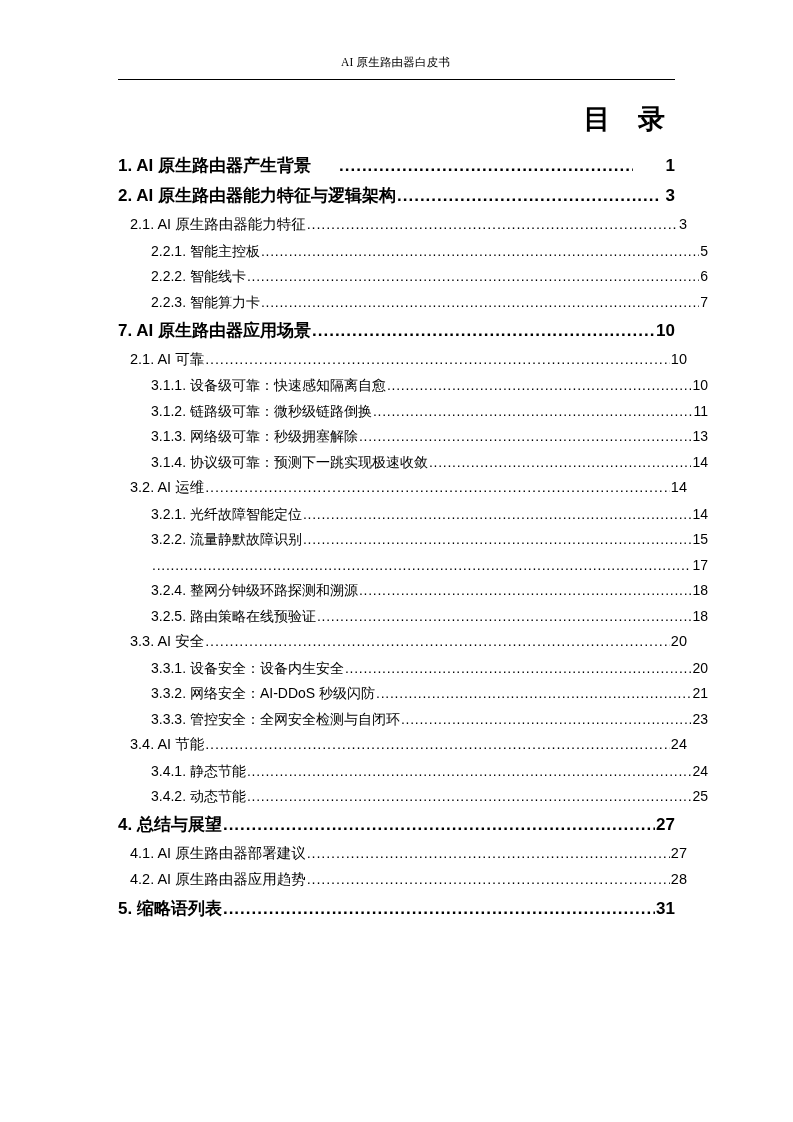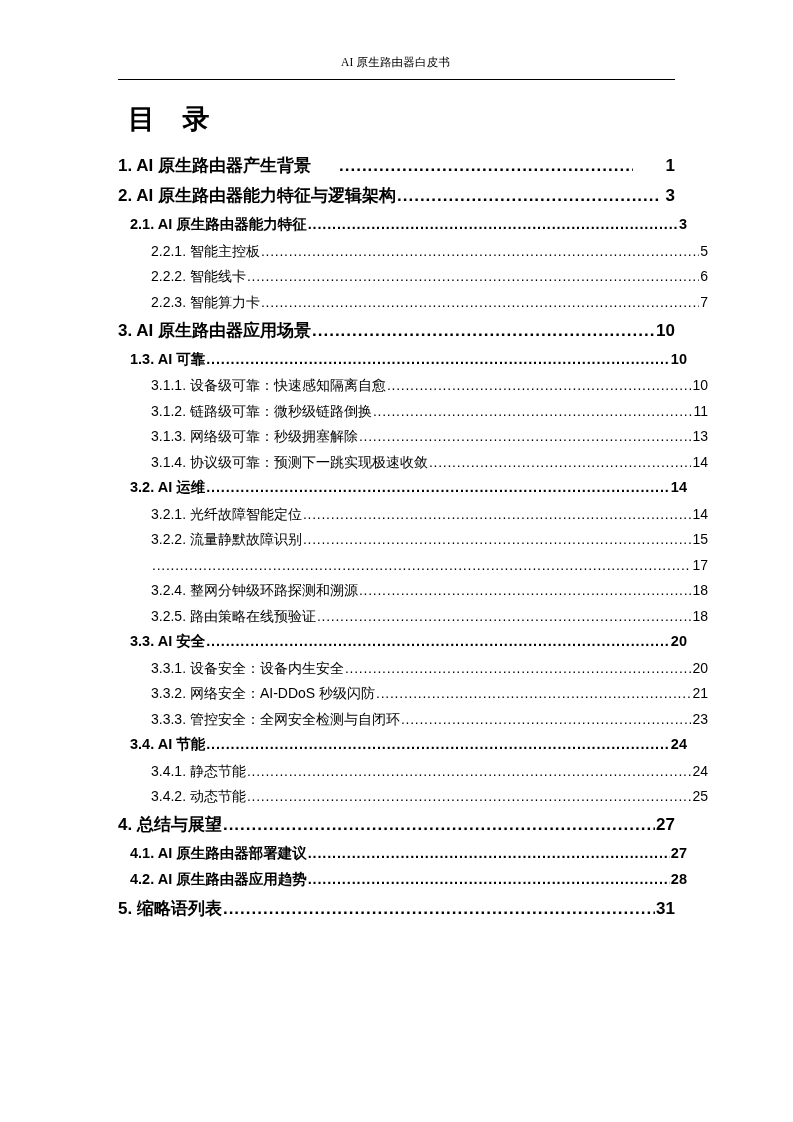--- a/index.html
+++ b/index.html
@@ -44,21 +44,21 @@
     height: 0;
     border-top: 1.4px solid #000000;
   }
 
   
   .toc-title {
     position: absolute;
     left: 118px;
     width: 557px;
     top: 102px;
-    text-align: left;
+    text-align: right;
     font-size: 27px;
     font-weight: bold;
     letter-spacing: 10px;
     line-height: 34px;
     text-indent: 10px;
   }
 
   
   .toc {
     position: absolute;
@@ -103,21 +103,21 @@
     margin-top: 7px;
     margin-bottom: 7px;
     padding-left: 0px;
   }
   .lvl1 .leader::after { letter-spacing: 1.0px; }
   .lvl1 .page-no { min-width: 14px; }
 
   
   .lvl2 {
     font-size: 14.5px;
-    font-weight: bold;
+    font-weight: normal;
     line-height: 21px;
     margin-top: 2px;
     margin-bottom: 5px;
     padding-left: 12px;
   }
   .lvl2 .leader::after { letter-spacing: 0.85px; }
 
   
   .lvl3 {
     font-size: 14px;
@@ -169,26 +169,26 @@
         <span class="entry-text">2.2.2. 智能线卡</span>
         <span class="leader"></span>
         <span class="page-no">6</span>
       </div>
       <div class="toc-entry lvl3">
         <span class="entry-text">2.2.3. 智能算力卡</span>
         <span class="leader"></span>
         <span class="page-no">7</span>
       </div>
       <div class="toc-entry lvl1">
-        <span class="entry-text">3. AI 原生路由器应用场景</span>
+        <span class="entry-text">7. AI 原生路由器应用场景</span>
         <span class="leader"></span>
         <span class="page-no">10</span>
       </div>
       <div class="toc-entry lvl2">
-        <span class="entry-text">1.3. AI 可靠</span>
+        <span class="entry-text">2.1. AI 可靠</span>
         <span class="leader"></span>
         <span class="page-no">10</span>
       </div>
       <div class="toc-entry lvl3">
         <span class="entry-text">3.1.1. 设备级可靠：快速感知隔离自愈</span>
         <span class="leader"></span>
         <span class="page-no">10</span>
       </div>
       <div class="toc-entry lvl3">
         <span class="entry-text">3.1.2. 链路级可靠：微秒级链路倒换</span>

